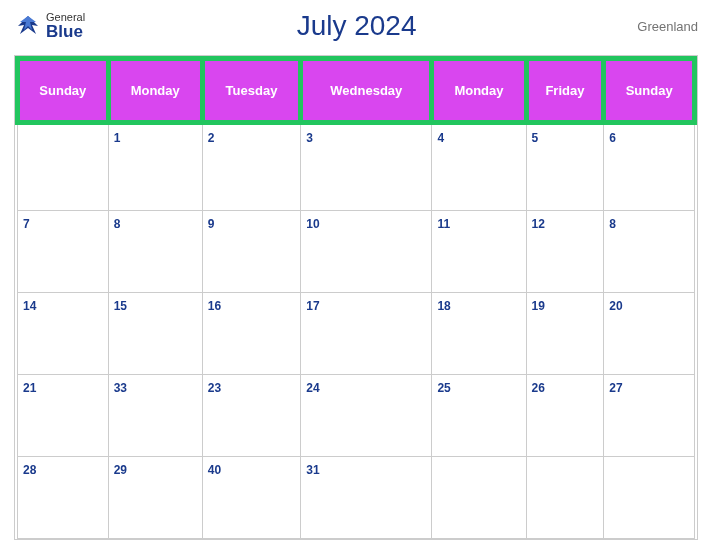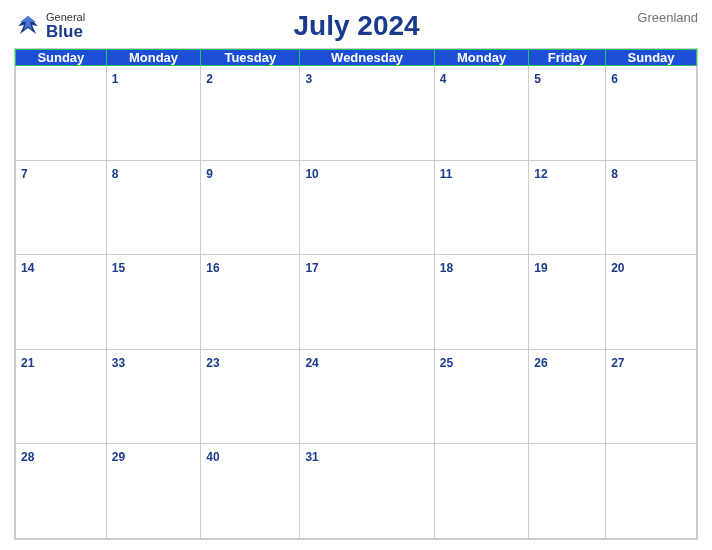--- a/index.html
+++ b/index.html
@@ -12,22 +12,23 @@
     }
     .page {
       width: 712px;
       height: 550px;
       padding: 10px 14px 10px 14px;
       display: flex;
       flex-direction: column;
     }
     .header {
       display: flex;
+      align-items: center;
       justify-content: space-between;
-      margin-bottom: 6px;
+      margin-bottom: 13px;
     }
     .logo {
       display: flex;
       align-items: center;
       gap: 4px;
     }
     .logo-text {
       display: flex;
       flex-direction: column;
       line-height: 1.1;
@@ -42,21 +43,21 @@
       color: #1a3a8c;
       font-weight: bold;
     }
     .logo-bird {
       width: 28px;
       height: 28px;
     }
     .title {
       font-size: 28px;
       color: #1a3a8c;
-      font-weight: bold;
+      font-weight: normal;
       text-align: center;
       flex: 1;
     }
     .region {
       font-size: 13px;
       color: #737373;
       min-width: 70px;
       text-align: right;
     }
     .calendar {
@@ -65,27 +66,27 @@
       border-collapse: collapse;
       width: 100%;
       table-layout: fixed;
     }
     .calendar table {
       width: 100%;
       height: 100%;
       border-collapse: collapse;
     }
     .day-header {
-      background-color: #1d4ed8;
+      background-color: #d946ef;
       color: #fff;
       text-align: center;
       font-size: 13px;
       font-weight: bold;
-      padding: 0 2px;
-      border: 1px solid #22c55e;
+      padding: 22px 2px;
+      border: 5px solid #22c55e;
     }
     .day-cell {
       border: 1px solid #ccc;
       vertical-align: top;
       padding: 3px 5px;
       background: #fff;
     }
     .day-cell.empty {
       background: #fff;
     }

